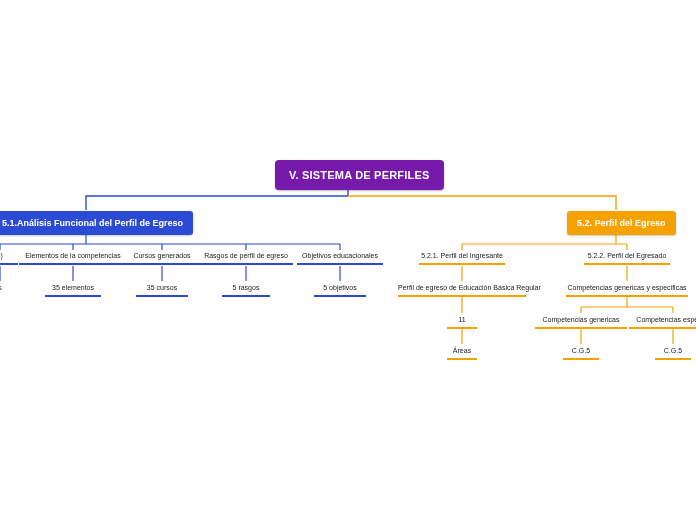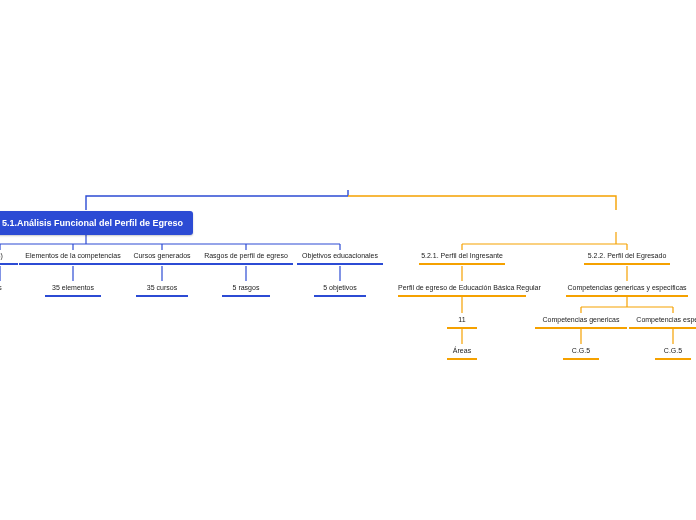--- a/index.html
+++ b/index.html
@@ -101,23 +101,25 @@
 
     <path d="M627,266 L627,281" stroke="#F5A100" stroke-width="1.2" fill="none"></path>
     <path d="M627,297 L627,307" stroke="#F5A100" stroke-width="1.2" fill="none"></path>
     <path d="M581,307 L673,307" stroke="#F5A100" stroke-width="1.2" fill="none"></path>
     <path d="M581,307 L581,313" stroke="#F5A100" stroke-width="1.2" fill="none"></path>
     <path d="M673,307 L673,313" stroke="#F5A100" stroke-width="1.2" fill="none"></path>
     <path d="M581,329 L581,344" stroke="#F5A100" stroke-width="1.2" fill="none"></path>
     <path d="M673,329 L673,344" stroke="#F5A100" stroke-width="1.2" fill="none"></path>
   </svg>
 
+  <div class="node root" style="left:275px;top:160px;">V. SISTEMA DE PERFILES</div>
 
   <div class="node lvl1-blue" style="left:-8px;top:211px;">5.1.Análisis Funcional del Perfil de Egreso</div>
 
+  <div class="node lvl1-orange" style="left:567px;top:211px;">5.2. Perfil del Egreso</div>
 
   <div class="node leaf blue" style="left:-18px;top:251px;width:36px;">s)</div>
   <div class="node leaf plain" style="left:-18px;top:283px;width:36px;">s</div>
 
   <div class="node leaf blue" style="left:19px;top:251px;width:108px;">Elementos de la competencias</div>
   <div class="node leaf blue" style="left:45px;top:283px;width:56px;">35 elementos</div>
 
   <div class="node leaf blue" style="left:124px;top:251px;width:76px;">Cursos generados</div>
   <div class="node leaf blue" style="left:136px;top:283px;width:52px;">35 cursos</div>
 

